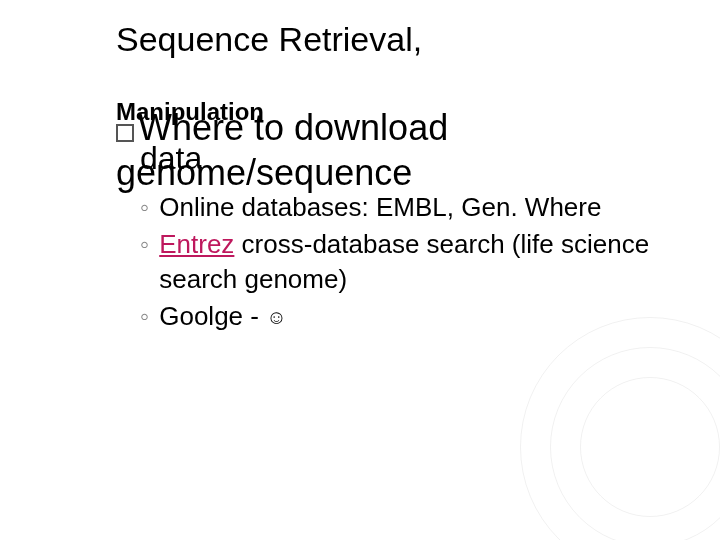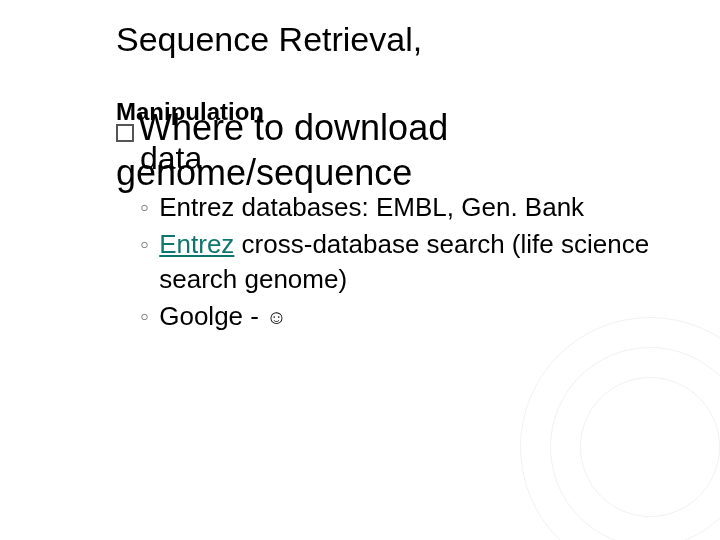--- a/index.html
+++ b/index.html
@@ -67,21 +67,21 @@
     margin-bottom: 2px;
     display: flex;
     align-items: flex-start;
   }
   .sub-marker {
     color: #8a8a8a;
     margin-right: 10px;
     flex-shrink: 0;
   }
   .sub-text { }
-  .link { color: #0f766e; text-decoration: underline; }
+  .link { color: #be185d; text-decoration: underline; }
   .smiley {
     display: inline-block;
     font-size: 20px;
     vertical-align: 1px;
   }
   
   .rings {
     position: absolute;
     right: -60px;
     bottom: -60px;
@@ -109,21 +109,21 @@
     <span class="bullet-square"></span><span>Where to download genome/sequence</span>
   </div>
   <div class="title-line2">Manipulation</div>
 
   <div class="bullet-word-data">data</div>
 
   <div class="sublist">
 
     <div class="sub-item">
       <span class="sub-marker">◦</span>
-      <span class="sub-text">Entrez databases: EMBL, Gen. Bank</span>
+      <span class="sub-text">Online databases: EMBL, Gen. Where</span>
     </div>
 
     <div class="sub-item">
       <span class="sub-marker">◦</span>
       <span class="sub-text">
         <span class="link">Entrez</span><span> cross-database search (life science search genome)</span>
       </span>
     </div>
 
     <div class="sub-item">

